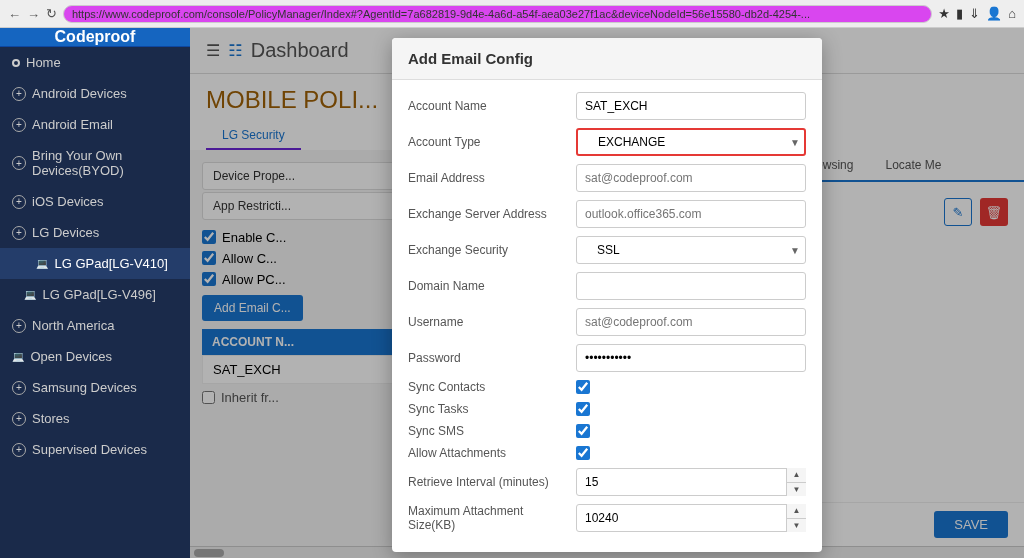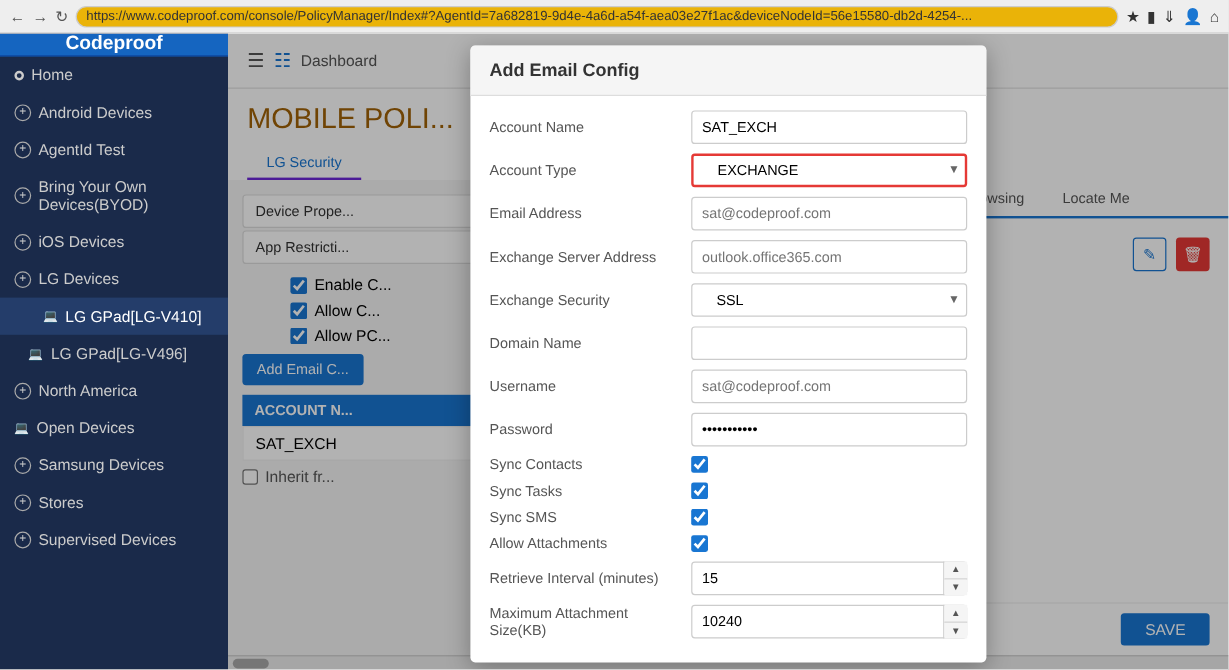--- a/index.html
+++ b/index.html
@@ -12,21 +12,21 @@
       border-bottom: 1px solid #ccc;
       display: flex;
       align-items: center;
       padding: 0 8px;
       gap: 6px;
       font-size: 11px;
       color: #333;
     }
     .browser-bar .url-bar {
       flex: 1;
-      background: #eab308;
+      background: #d946ef;
       border: 1px solid #ccc;
       border-radius: 10px;
       padding: 2px 8px;
       font-size: 11px;
       color: #333;
       overflow: hidden;
       text-overflow: ellipsis;
       white-space: nowrap;
     }
     .browser-icons { display: flex; gap: 6px; align-items: center; }
@@ -97,21 +97,21 @@
     .top-bar {
       background: white;
       border-bottom: 1px solid #ddd;
       padding: 8px 16px;
       display: flex;
       align-items: center;
       gap: 8px;
       height: 46px;
     }
     .hamburger { font-size: 16px; color: #555; cursor: pointer; }
-    .top-bar-title { font-size: 13px; color: #555; }
+    .top-bar-title { font-size: 20px; color: #555; }
 
     
     .policy-header {
       background: white;
       padding: 12px 16px 0;
     }
     .policy-title {
       font-size: 24px;
       font-weight: normal;
       color: #a16207;
@@ -179,21 +179,21 @@
     .sub-tab-item {
       padding: 6px 10px;
       background: white;
       border: 1px solid #ddd;
       border-radius: 3px;
       cursor: pointer;
       font-size: 12px;
       color: #333;
     }
     .checkbox-list { margin-top: 10px; display: flex; flex-direction: column; gap: 6px; }
-    .checkbox-row { display: flex; align-items: center; gap: 6px; font-size: 12px; margin-left: 40px; }
+    .checkbox-row { display: flex; align-items: flex-start; gap: 6px; font-size: 12px; }
     .checkbox-row input[type=checkbox] { width: 14px; height: 14px; accent-color: #1976d2; }
     .blue-btn {
       background: #1976d2;
       color: white;
       border: none;
       padding: 6px 12px;
       border-radius: 3px;
       cursor: pointer;
       font-size: 12px;
       margin-top: 8px;
@@ -432,21 +432,21 @@
     <div class="sidebar-item">
       <span class="dot"></span>
       <span>Home</span>
     </div>
     <div class="sidebar-item">
       <span class="plus">+</span>
       <span>Android Devices</span>
     </div>
     <div class="sidebar-item">
       <span class="plus">+</span>
-      <span>AgentId Test</span>
+      <span>Android Email</span>
     </div>
     <div class="sidebar-item">
       <span class="plus">+</span>
       <span>Bring Your Own Devices(BYOD)</span>
     </div>
     <div class="sidebar-item">
       <span class="plus">+</span>
       <span>iOS Devices</span>
     </div>
     <div class="sidebar-item">

